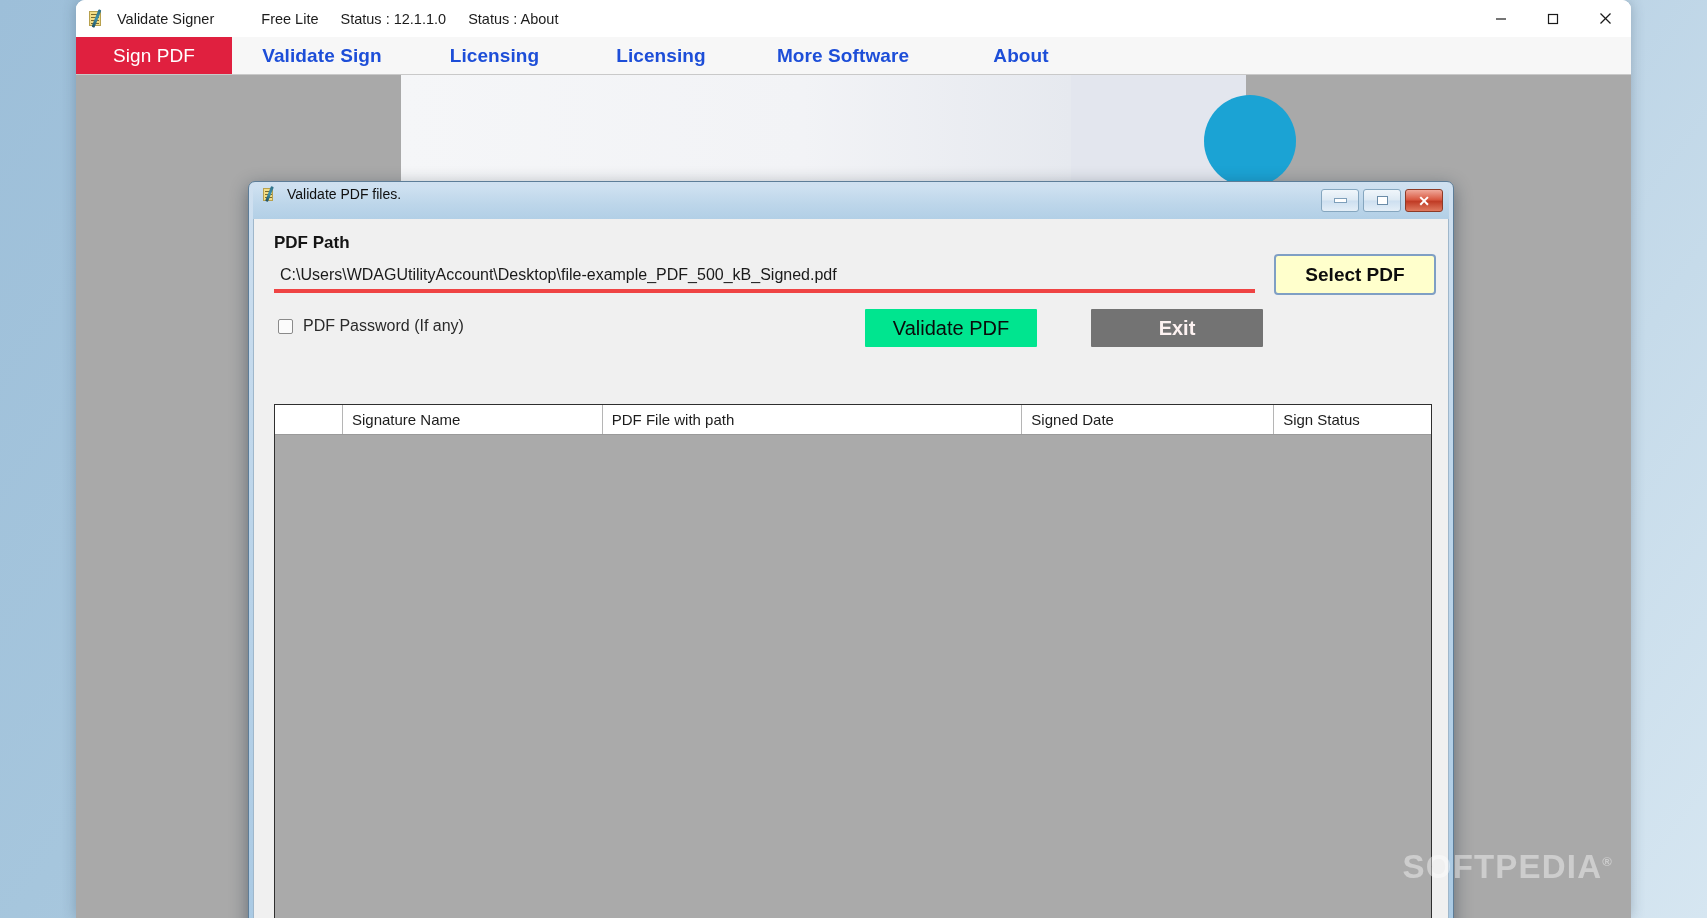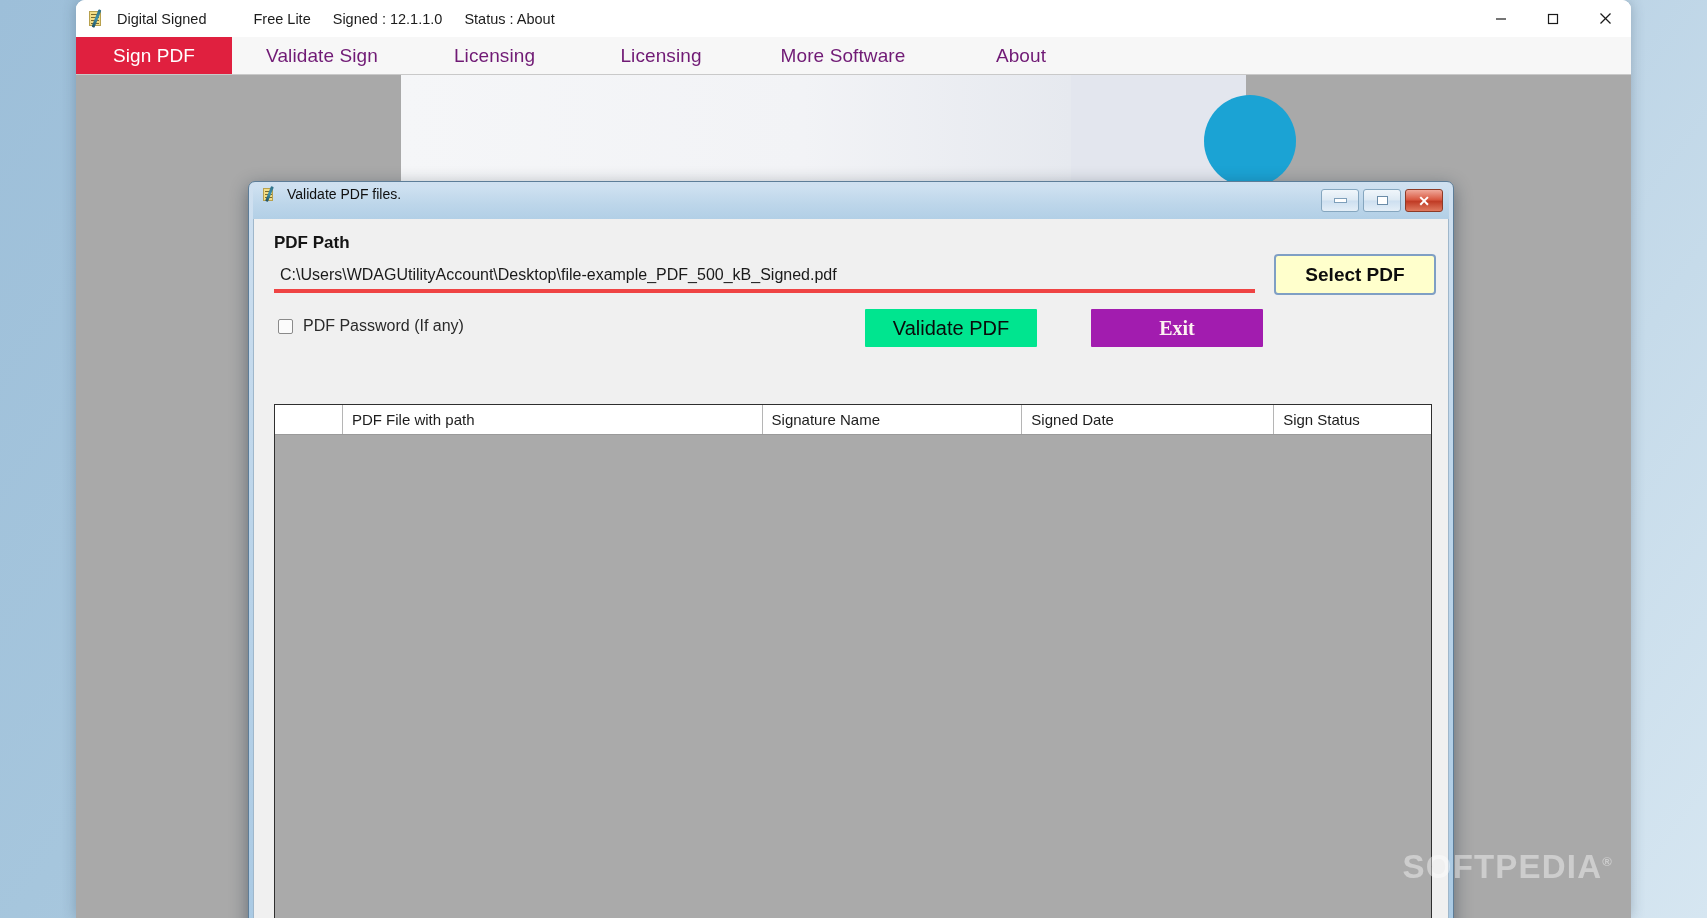--- a/index.html
+++ b/index.html
@@ -102,24 +102,25 @@
     background: #f7f7f7;
     border-bottom: 1px solid #c9c9c9;
     display: flex;
     align-items: stretch;
   }
   .menu-item {
     display: flex;
     align-items: center;
     justify-content: center;
     font-size: 19px;
-    color: #701a75;
+    color: #1d4ed8;
     white-space: nowrap;
     cursor: default;
     letter-spacing: 0.1px;
+    font-weight: bold;
   }
   .menu-item.active {
     background: #e0203f;
     color: #ffffff;
     font-weight: 400;
   }
 
   
   #client {
     position: relative;
@@ -334,27 +335,27 @@
     font-size: 20px;
     font-weight: normal;
     color: #0a0a0a;
     font-family: "Liberation Sans", sans-serif;
     cursor: default;
   }
   #exit-button {
     position: absolute;
     left: 835px; top: 88px;
     width: 176px; height: 42px;
-    background: #a21caf;
+    background: #737373;
     border: 2px solid #f0f0f0;
     border-radius: 3px;
     font-size: 20px;
     font-weight: bold;
     color: #fdf2f1;
-    font-family: Liberation Serif, serif;
+    font-family: Liberation Sans, sans-serif;
     cursor: default;
   }
 
   
   #results-grid {
     position: absolute;
     left: 20px; top: 185px;
     width: 1158px; height: 558px;
     border: 1px solid #2f2f2f;
     background: #ffffff;
@@ -389,23 +390,23 @@
 
 <div id="wallpaper"></div>
 
 <div id="app-window">
 
   <div id="titlebar">
     <span id="app-icon">
       <span class="pad"></span>
         <span class="pen"></span>
     </span>
-    <span class="tb-text" id="tb-title">Digital Signed</span>
+    <span class="tb-text" id="tb-title">Validate Signer</span>
     <span class="tb-text" id="tb-edition">Free Lite</span>
-    <span class="tb-text" id="tb-version">Signed : 12.1.1.0</span>
+    <span class="tb-text" id="tb-version">Status : 12.1.1.0</span>
     <span class="tb-text" id="tb-status">Status : About</span>
 
     <div id="win-controls">
       <div class="win-btn">
         <svg width="12" height="12" viewBox="0 0 12 12">
             <line x1="1" y1="6" x2="11" y2="6" stroke="#1a1a1a" stroke-width="1.2"></line>
           </svg>
       </div>
       <div class="win-btn">
         <svg width="12" height="12" viewBox="0 0 12 12">
@@ -482,22 +483,22 @@
           <span id="pdf-password-checkbox"></span>
           <span id="pdf-password-label">PDF Password (If any)</span>
         </div>
 
         <button id="validate-pdf-button">Validate PDF</button>
         <button id="exit-button">Exit</button>
 
         <div id="results-grid">
           <div id="grid-header">
             <div class="grid-col" style="width:68px"></div>
+            <div class="grid-col" style="width:260px">Signature Name</div>
             <div class="grid-col" style="width:420px">PDF File with path</div>
-            <div class="grid-col" style="width:260px">Signature Name</div>
             <div class="grid-col" style="width:252px">Signed Date</div>
             <div class="grid-col" style="width:157px">Sign Status</div>
           </div>
           <div id="grid-body"></div>
         </div>
 
       </div>
     </div>
 
     <div id="watermark">

